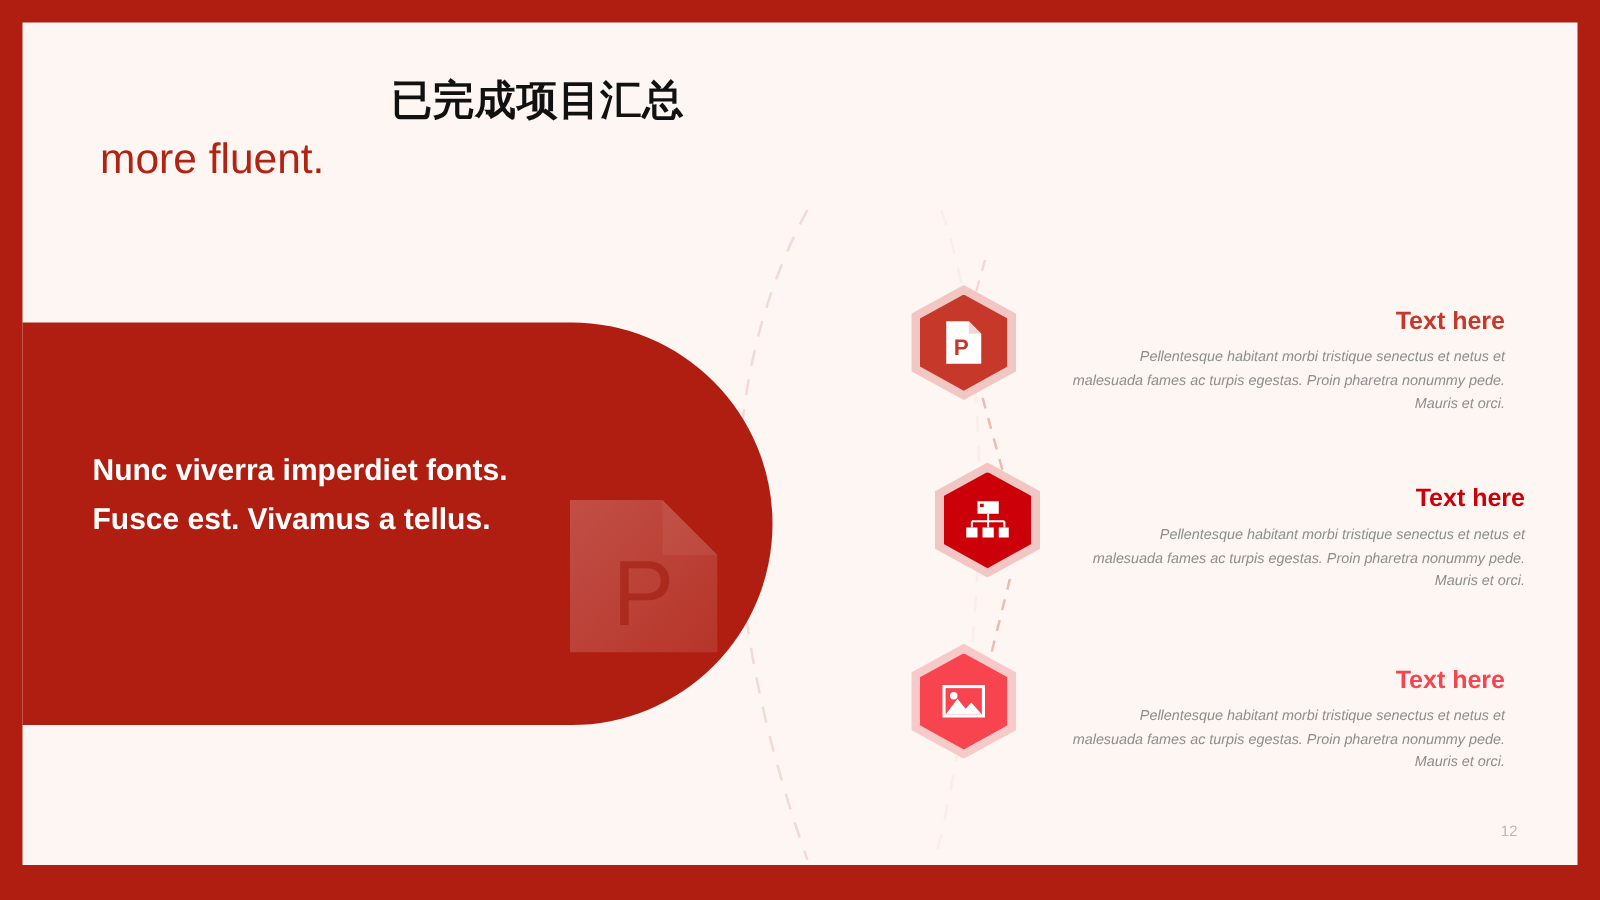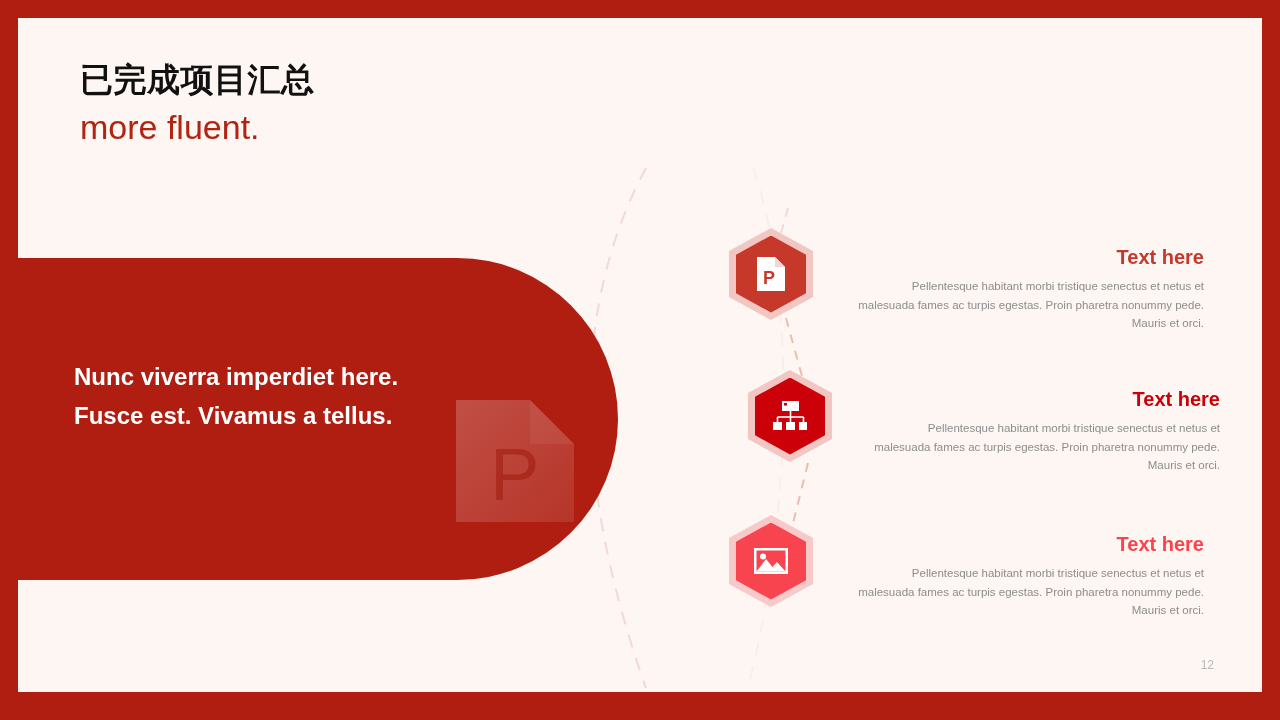--- a/index.html
+++ b/index.html
@@ -25,20 +25,21 @@
     left:62px; top:40px;
     width:700px;
   }
   .title-cn {
     font-size:33px;
     font-weight:bold;
     color:#111111;
     letter-spacing:0.5px;
     line-height:1.32;
     white-space:nowrap;
+    text-align:center;
   }
   .title-en {
     font-size:34px;
     font-weight:bold;
     color:#111111;
     line-height:1.32;
     white-space:nowrap;
     margin-top:6px;
   }
   .title-em {
@@ -117,20 +118,21 @@
     font-weight:bold;
     line-height:1.1;
     margin-bottom:9px;
     white-space:nowrap;
   }
   .item-body {
     font-size:11.5px;
     color:#8d8d8d;
     line-height:1.62;
     width:350px;
+    font-style:italic;
   }
 
   
   .connector { position:absolute; }
 
   
   #page-number {
     position:absolute;
     right:48px; bottom:20px;
     font-size:12px;
@@ -157,21 +159,21 @@
       <defs>
         <linearGradient id="wmgrad" x1="0" y1="0" x2="1" y2="1">
           <stop offset="0%" stop-color="#FFFFFF" stop-opacity="0.22"></stop>
           <stop offset="100%" stop-color="#FFFFFF" stop-opacity="0.10"></stop>
         </linearGradient>
       </defs>
       <path d="M0 0 H74 L118 44 V122 H0 Z" fill="url(#wmgrad)"></path>
       <path d="M74 0 L118 44 H74 Z" fill="#FFFFFF" fill-opacity="0.06"></path>
       <text x="34" y="100" font-family="Liberation Sans, sans-serif" font-size="74" font-weight="400" fill="#9E1A0D" fill-opacity="0.55">P</text>
     </svg>
-    <div id="panel-text">Nunc viverra imperdiet here. Fusce est. Vivamus a tellus.</div>
+    <div id="panel-text">Nunc viverra imperdiet fonts. Fusce est. Vivamus a tellus.</div>
   </div>
 
   <svg class="connector" style="left:762px; top:300px; width:40px; height:80px;" viewBox="0 0 40 80" fill="none">
     <path d="M 6 0 L 28 80" stroke="#EEBBB3" stroke-width="2" stroke-dasharray="9 8"></path>
   </svg>
 
   <svg class="connector" style="left:762px; top:445px; width:40px; height:80px;" viewBox="0 0 40 80" fill="none">
     <path d="M 28 0 L 8 80" stroke="#EEBBB3" stroke-width="2" stroke-dasharray="9 8"></path>
   </svg>
 

